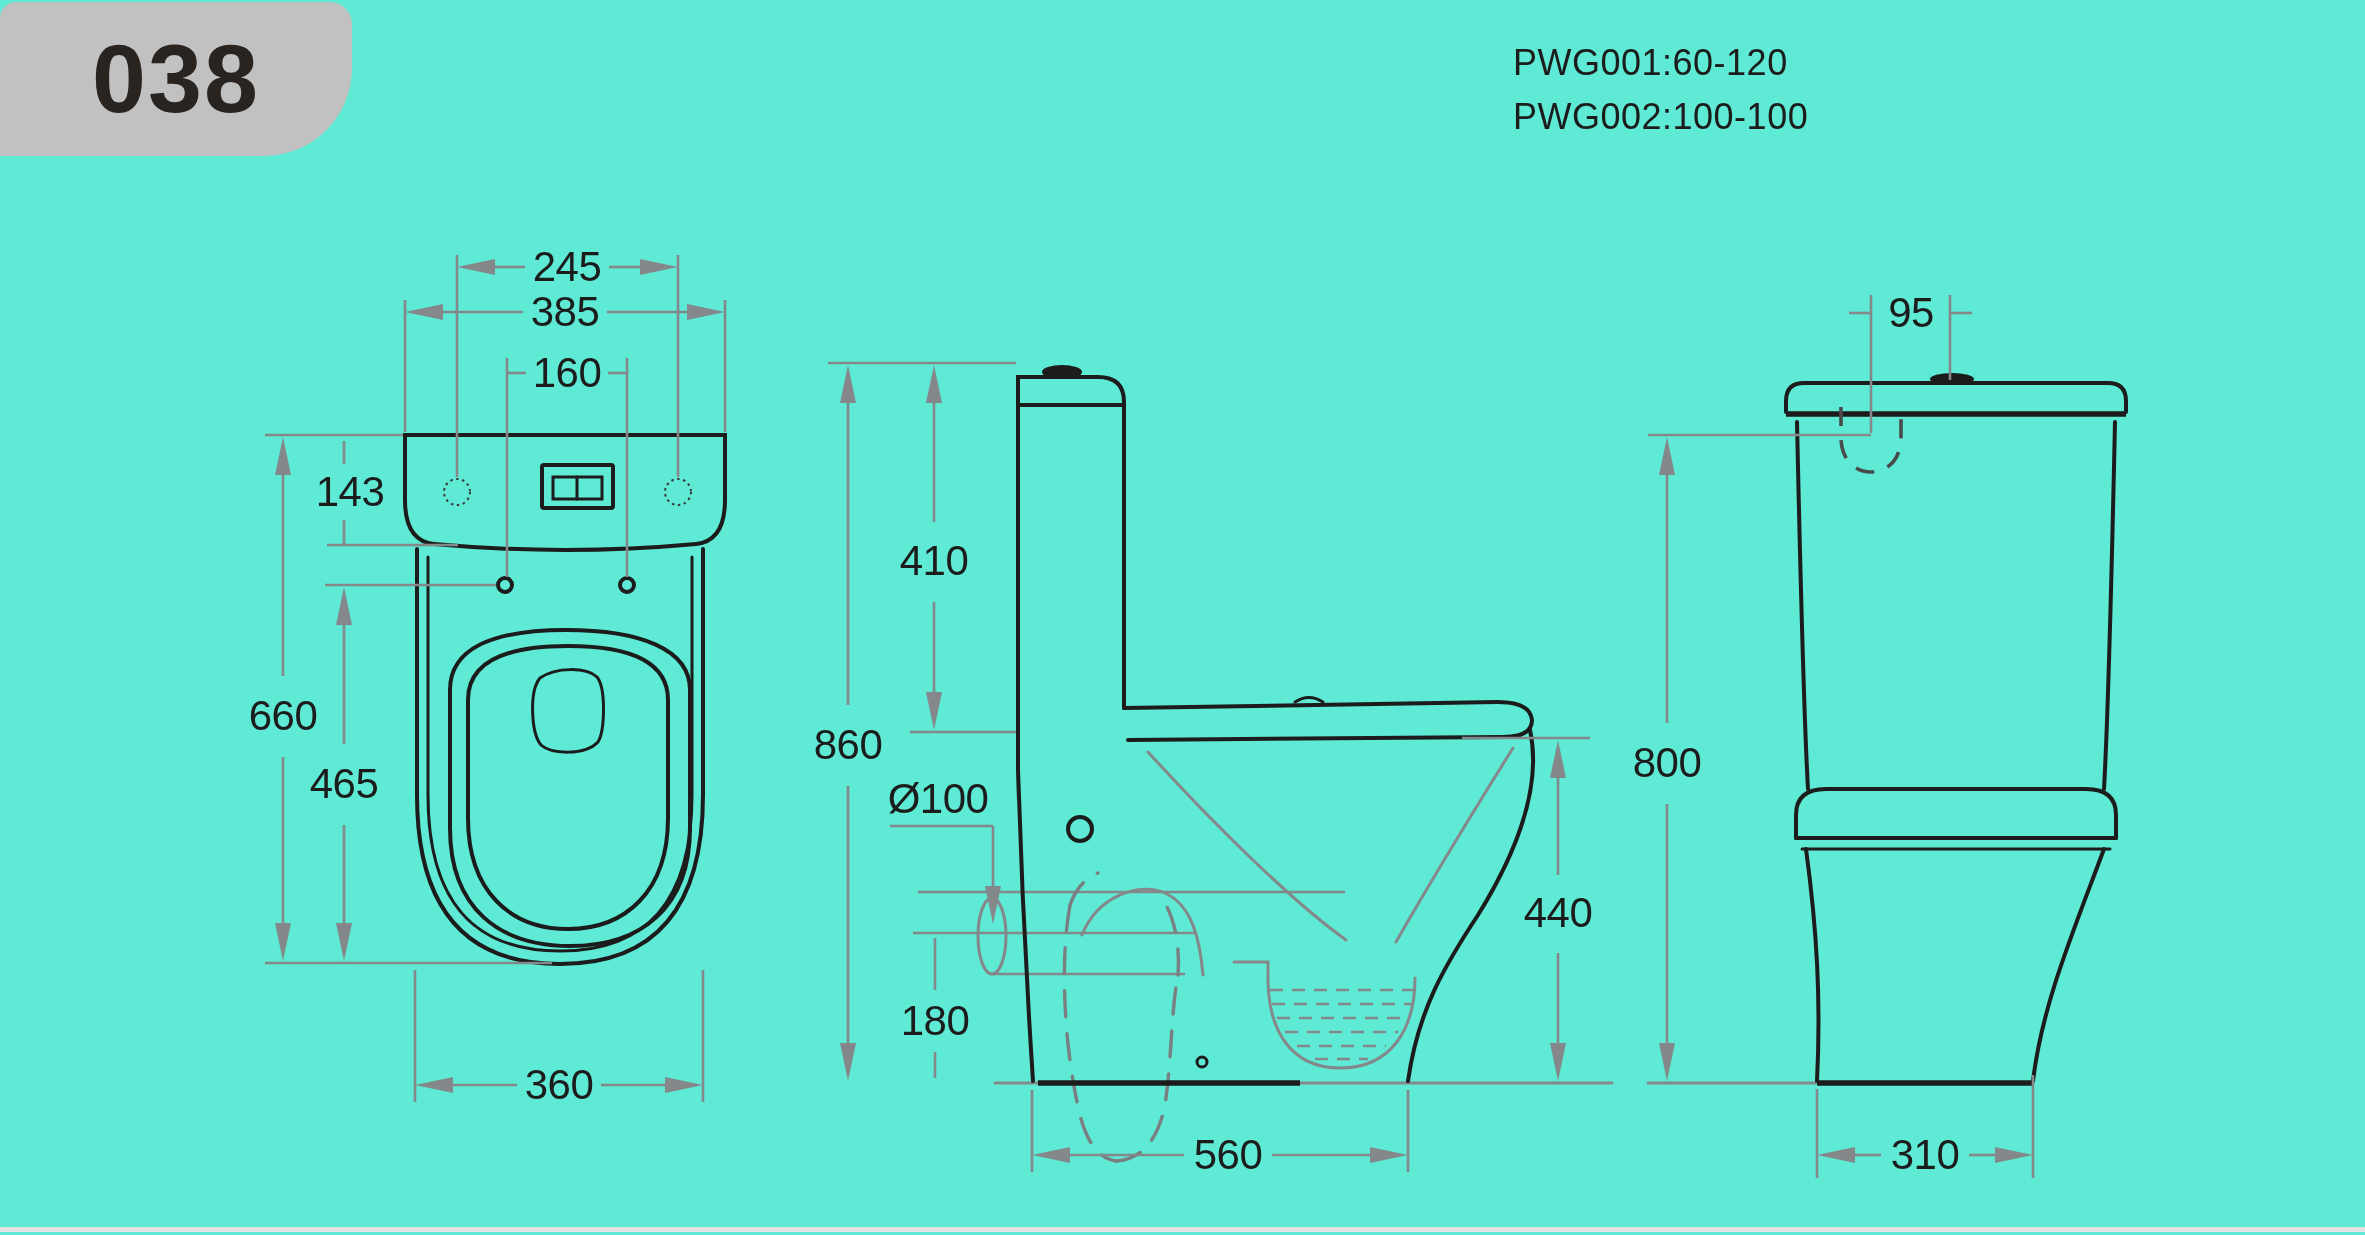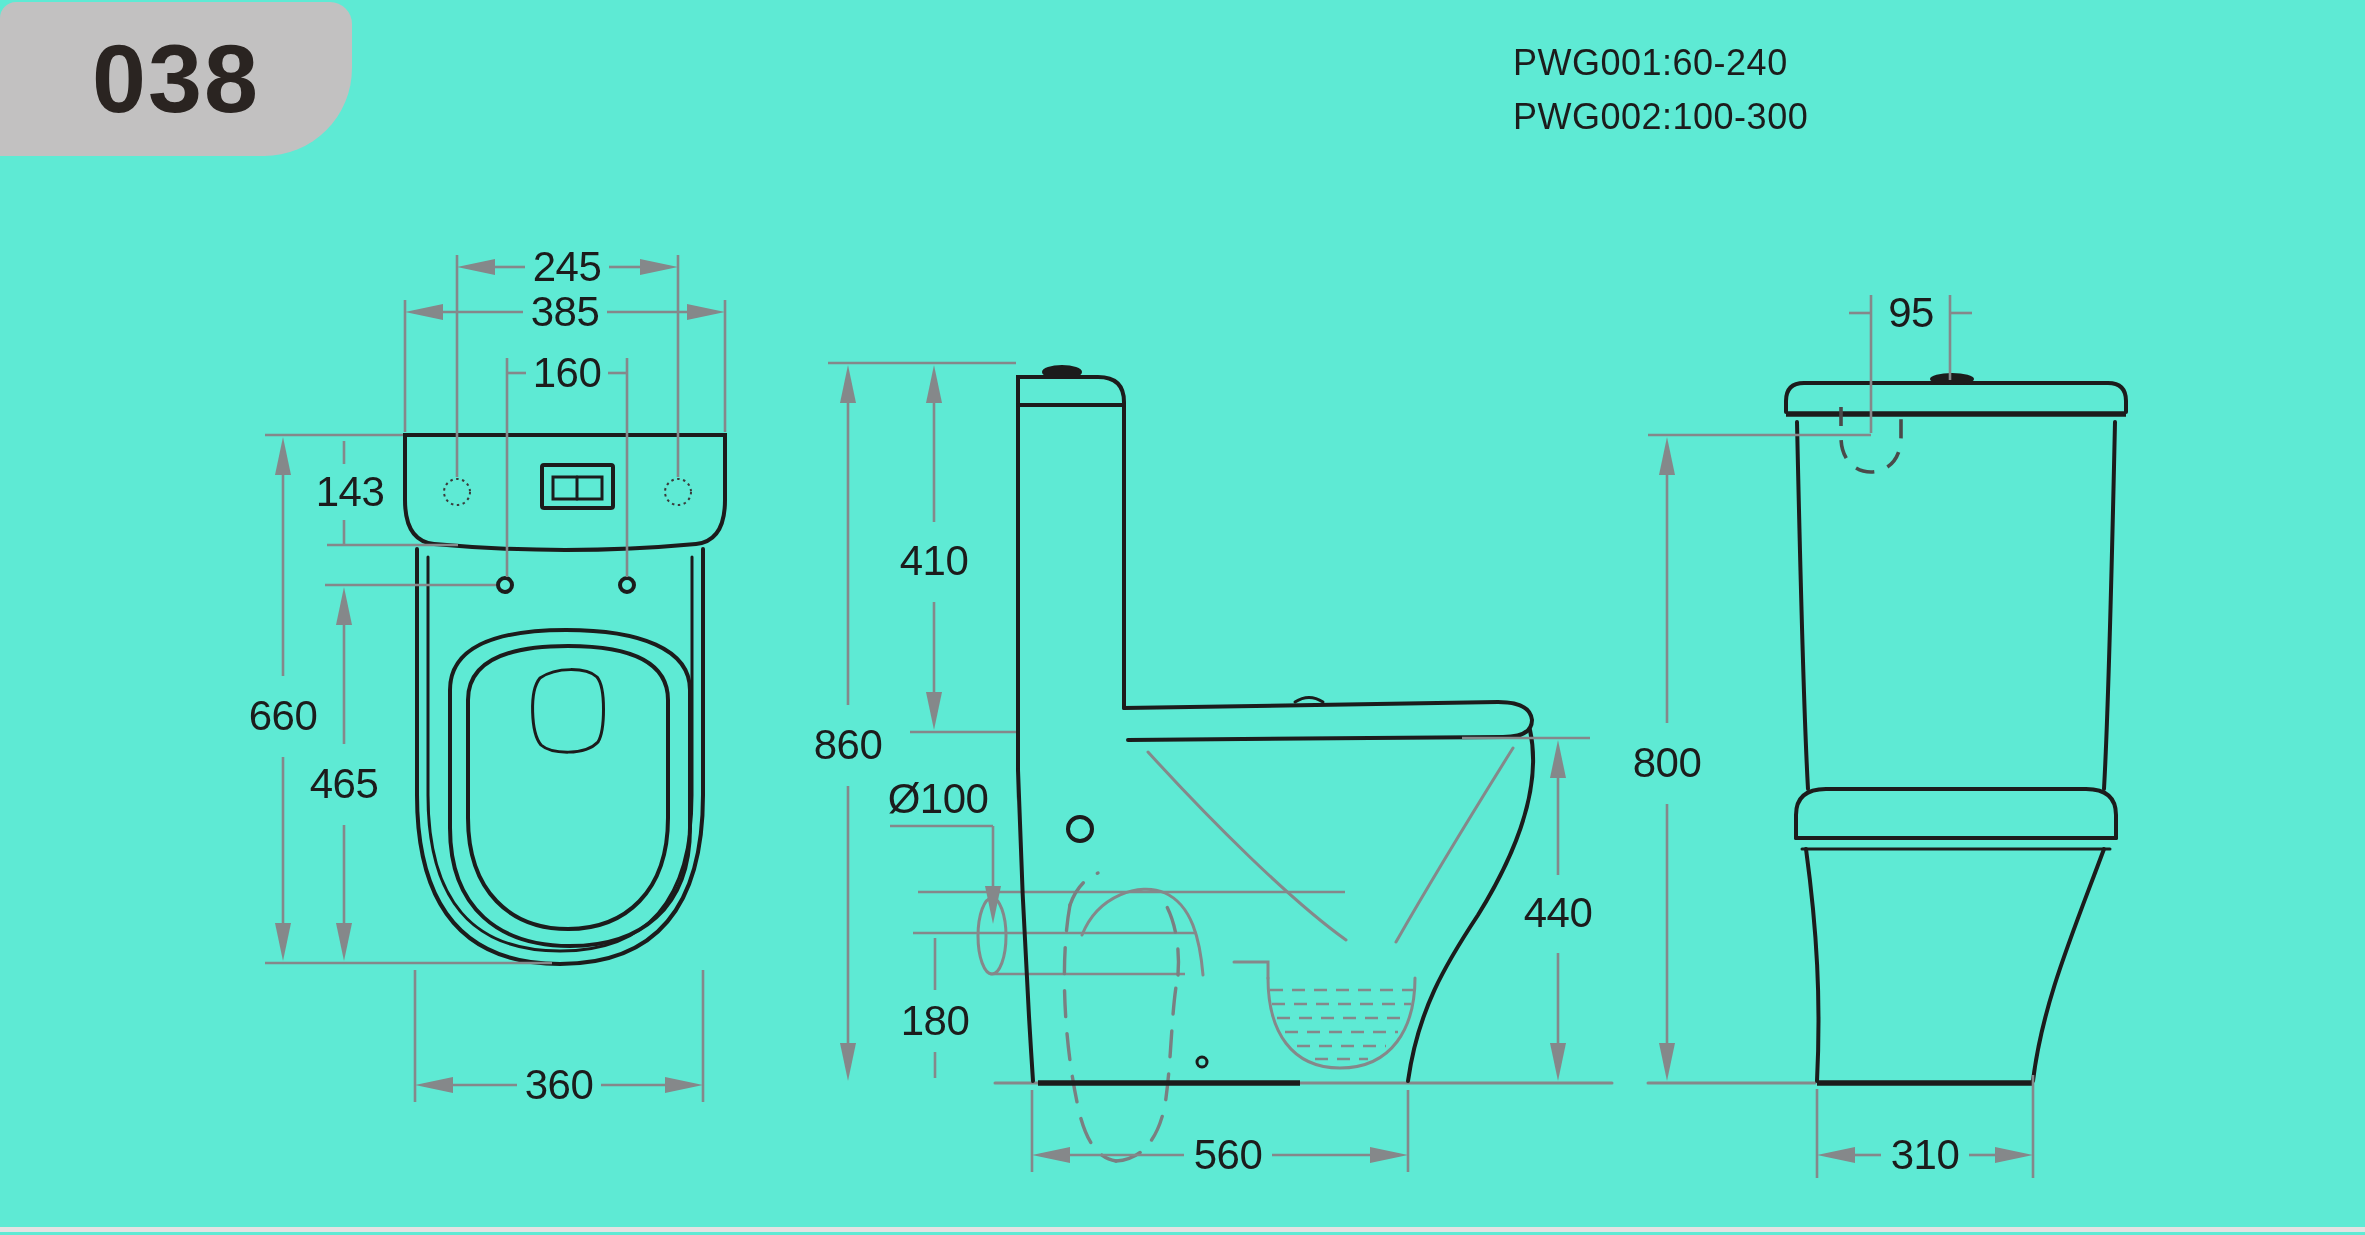--- a/index.html
+++ b/index.html
@@ -34,22 +34,22 @@
 </head>
 <body>
 
 <div class="stage">
 
   <div class="badge">
     <span class="badge-label">038</span>
   </div>
 
   <div class="notes">
-    <div>PWG001:60-240</div>
-    <div>PWG002:100-300</div>
+    <div>PWG001:60-120</div>
+    <div>PWG002:100-100</div>
   </div>
 
   <svg class="drawing" width="2365" height="1235" viewBox="0 0 2365 1235">
 
     <g>
 
       <path class="blk" d="M417,549 L417,795 C417,912 468,964 560,964 C652,964 703,912 703,795 L703,549"></path>
       <path class="blk3" d="M428,557 L428,795 C428,902 474,951 560,951 C646,951 692,902 692,795 L692,557"></path>
 
       <path class="blk" d="M405,435 L725,435 L725,500 Q725,541 696,544 Q565,556 434,544 Q405,541 405,500 Z"></path>

